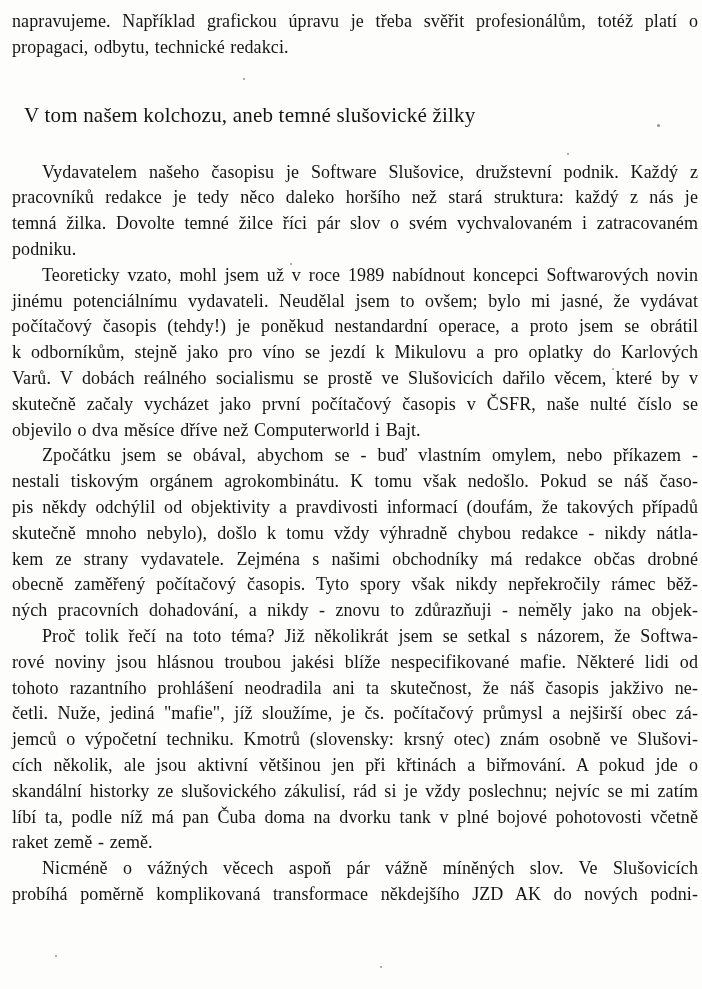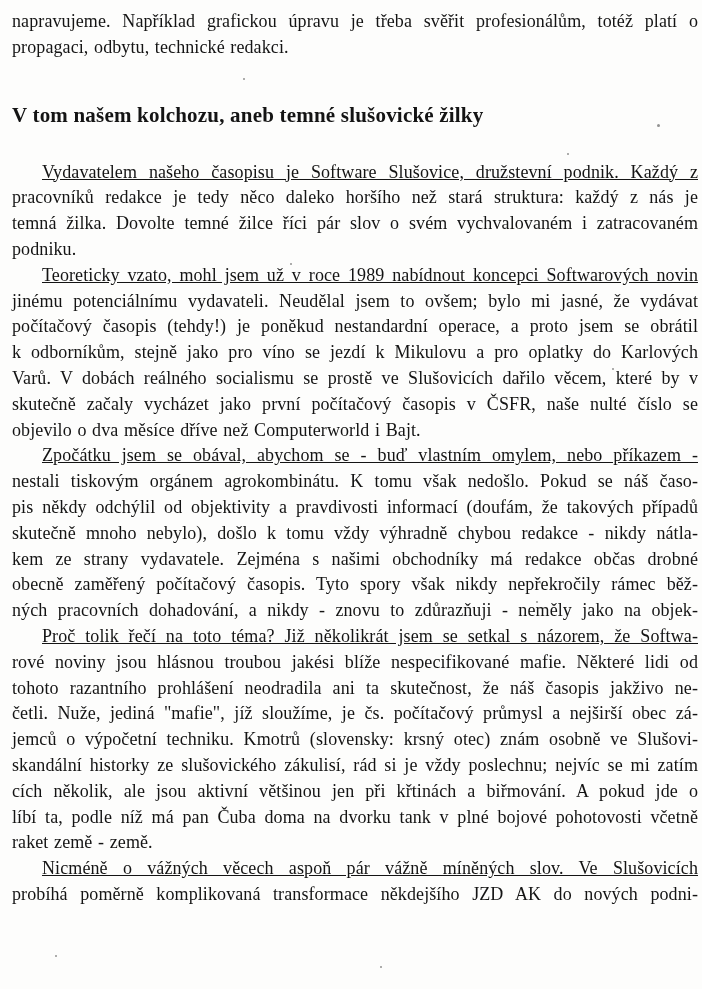--- a/index.html
+++ b/index.html
@@ -32,27 +32,26 @@
     letter-spacing: 0.1px;
     word-spacing: 1px;
   }
   .line.justify {
     text-align: justify;
     text-align-last: justify;
     text-justify: inter-word;
   }
   .line.indent {
     text-indent: 30px;
-    text-decoration: underline;
   }
   .heading {
     font-size: 21px;
-    font-weight: bold;
+    font-weight: normal;
     line-height: 28px;
-    margin: 40px 0 31px 0;
+    margin: 40px 0 31px 12px;
     letter-spacing: 0.2px;
   }
   .paragraph {
     margin: 0;
   }
   
   .speck {
     position: absolute;
     width: 3px;
     height: 3px;
@@ -103,22 +102,22 @@
         <div class="line justify">kem ze strany vydavatele. Zejména s našimi obchodníky má redakce občas drobné</div>
         <div class="line justify">obecně zaměřený počítačový časopis. Tyto spory však nikdy nepřekročily rámec běž-</div>
         <div class="line justify">ných pracovních dohadování, a nikdy - znovu to zdůrazňuji - neměly jako na objek-</div>
       </div>
       <div class="paragraph">
         <div class="line justify indent">Proč tolik řečí na toto téma? Již několikrát jsem se setkal s názorem, že Softwa-</div>
         <div class="line justify">rové noviny jsou hlásnou troubou jakési blíže nespecifikované mafie. Některé lidi od</div>
         <div class="line justify">tohoto razantního prohlášení neodradila ani ta skutečnost, že náš časopis jakživo ne-</div>
         <div class="line justify">četli. Nuže, jediná "mafie", jíž sloužíme, je čs. počítačový průmysl a nejširší obec zá-</div>
         <div class="line justify">jemců o výpočetní techniku. Kmotrů (slovensky: krsný otec) znám osobně ve Slušovi-</div>
+        <div class="line justify">cích několik, ale jsou aktivní většinou jen při křtinách a biřmování. A pokud jde o</div>
         <div class="line justify">skandální historky ze slušovického zákulisí, rád si je vždy poslechnu; nejvíc se mi zatím</div>
-        <div class="line justify">cích několik, ale jsou aktivní většinou jen při křtinách a biřmování. A pokud jde o</div>
         <div class="line justify">líbí ta, podle níž má pan Čuba doma na dvorku tank v plné bojové pohotovosti včetně</div>
         <div class="line">raket země - země.</div>
       </div>
       <div class="paragraph">
         <div class="line justify indent">Nicméně o vážných věcech aspoň pár vážně míněných slov. Ve Slušovicích</div>
         <div class="line justify">probíhá poměrně komplikovaná transformace někdejšího JZD AK do nových podni-</div>
       </div>
     </div>
 
   <span class="speck s1"></span>

